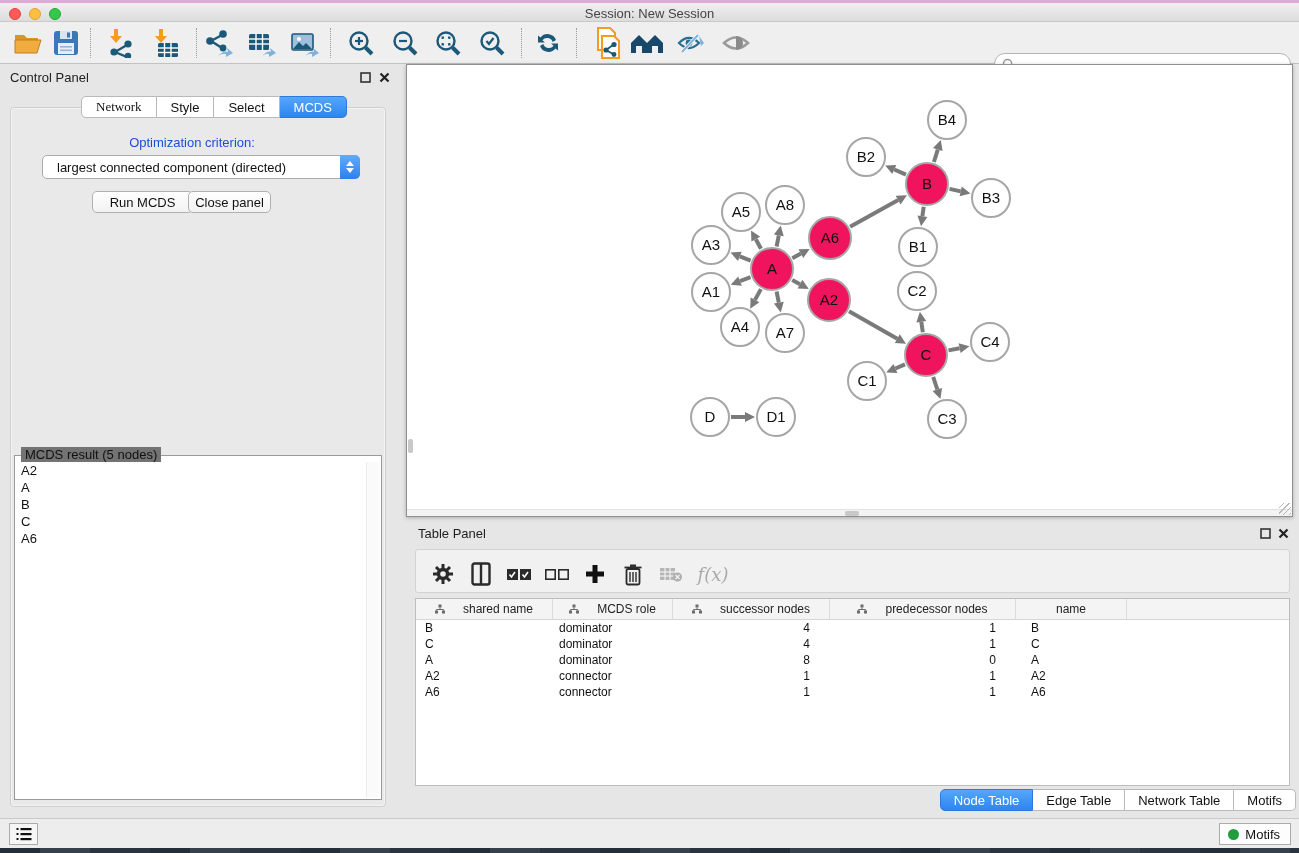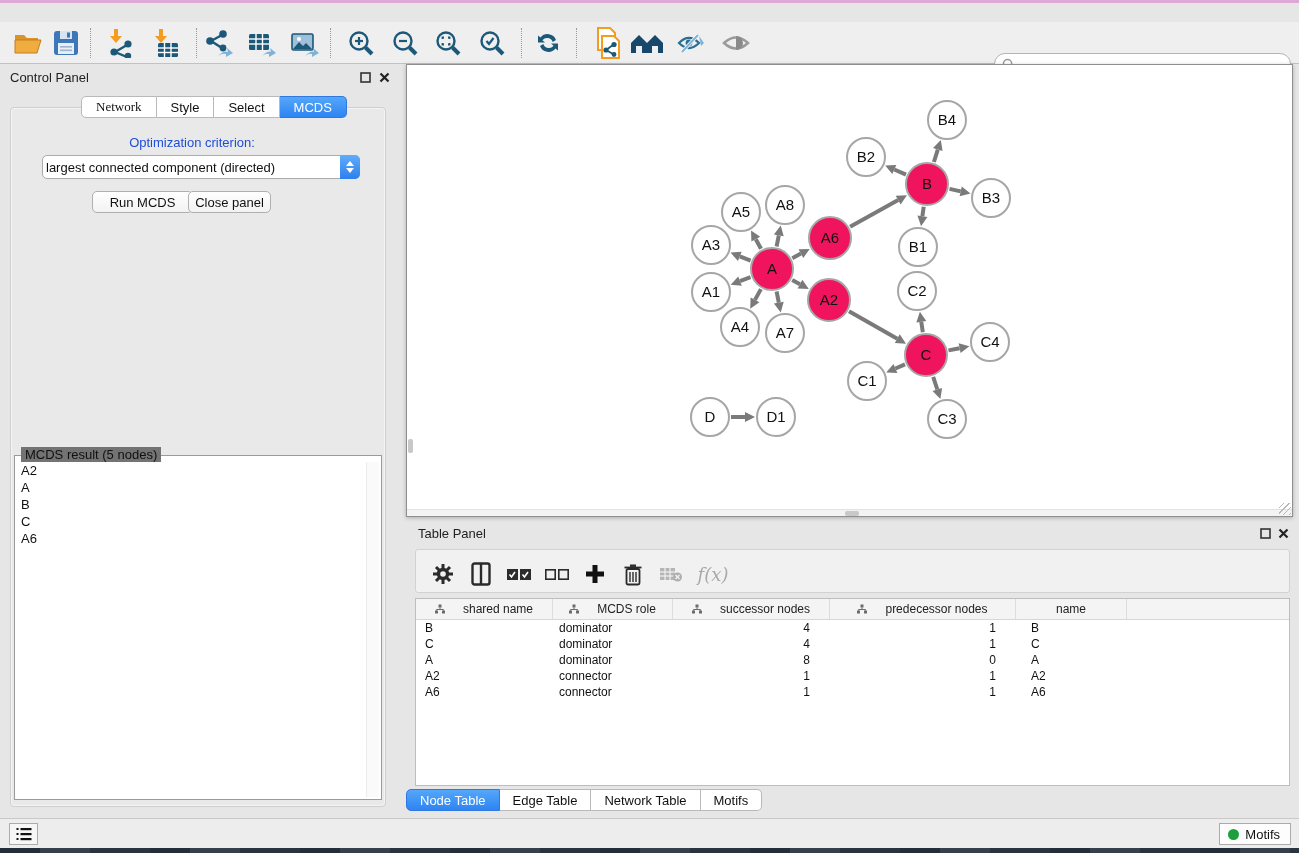--- a/index.html
+++ b/index.html
@@ -32,21 +32,21 @@
   .control-panel { position:absolute; left:4px; top:66px; width:388px; height:744px; }
   .cp-header { position:absolute; left:6px; top:4px; }
   .cp-content { position:absolute; left:6px; top:41px; width:376px; height:700px; background:#E9E9E9; border:1px solid #CFCFCF; border-radius:4px; box-shadow:0 0 0 1px #F4F4F4 inset; }
   .seg-tabs { position:absolute; left:77px; top:30px; height:22px; display:flex; z-index:3; }
   .seg-tab { height:22px; padding:0 14px; background:#fff; border:1px solid #B9B9B9; border-left:none; font-size:13px; color:#111; display:flex; align-items:center; cursor:pointer; }
   .seg-tab:first-child { border-left:1px solid #B9B9B9; border-radius:5px 0 0 5px;font-family:Liberation Serif, serif; }
   .seg-tab:last-child { border-radius:0 5px 5px 0; }
   .seg-tab.active { background:linear-gradient(#55A7F9,#2E84F2); border-color:#2E78DF; color:#fff; }
   .opt-label { position:absolute; left:0; width:376px; top:69px; text-align:center; font-size:13px; color:#1d4ed8; }
   .dropdown { position:absolute; left:38px; top:89px; width:318px; height:24px; background:#fff; border:1px solid #ABABAB; border-radius:5px; display:flex; align-items:center; cursor:pointer; }
-  .dropdown .dd-text { flex:1; font-size:13px; color:#111; padding-left:3px; white-space:nowrap; overflow:hidden; }
+  .dropdown .dd-text { flex:1; font-size:13px; color:#111; padding-left:14px; white-space:nowrap; overflow:hidden; }
   .dd-stepper { width:20px; height:24px; margin-right:-1px; border-radius:0 5px 5px 0; background:linear-gradient(#5FADFA,#2E7FEE); display:flex; flex-direction:column; align-items:center; justify-content:center; gap:2px; }
   .dd-stepper .up { width:0; height:0; border-left:4px solid transparent; border-right:4px solid transparent; border-bottom:5px solid #fff; }
   .dd-stepper .down { width:0; height:0; border-left:4px solid transparent; border-right:4px solid transparent; border-top:5px solid #fff; }
   .mac-btn { position:absolute; top:125px; height:22px; background:linear-gradient(#FFFFFF,#F2F2F2); border:1px solid #B0B0B0; border-radius:5px; font-size:13px; color:#111; display:flex; align-items:center; justify-content:center; cursor:pointer; font-family:"Liberation Sans",sans-serif; }
   .groupbox { position:absolute; left:10px; top:389px; width:368px; height:345px; border:1px solid #9A9A9A; background:#fff; }
   .groupbox .legend { position:absolute; left:6px; top:-9px; background:#737373; padding:0 4px; font-size:13px; color:#111; }
   .mcds-list { position:absolute; left:2px; top:6px; right:16px; bottom:2px; overflow:hidden; }
   .mcds-item { font-size:13px; color:#111; padding:1px 0 1px 4px; line-height:15px; }
   .mcds-scroll { position:absolute; right:2px; top:6px; bottom:2px; width:13px; background:#FAFAFA; border-left:1px solid #ECECEC; }
 
@@ -72,21 +72,21 @@
   .thead { display:flex; height:21px; background:#F4F4F4; border-bottom:1px solid #D7D7D7; }
   .th { display:flex; align-items:center; justify-content:center; gap:18px; font-size:12px; color:#222; border-right:1px solid #DCDCDC; }
   .trow { display:flex; height:16px; align-items:center; }
   .tcell { font-size:12px; color:#111; white-space:nowrap; }
   .c0 { width:137px; padding-left:9px; }
   .c1 { width:120px; padding-left:6px; }
   .c2 { width:157px; text-align:right; padding-right:20px; }
   .c3 { width:186px; text-align:right; padding-right:20px; }
   .c4 { width:111px; padding-left:15px; }
   .th.c0,.th.c1,.th.c2,.th.c3,.th.c4 { padding:0; justify-content:center; text-align:center; }
-  .tp-tabs { position:absolute; left:0; top:268px; width:100%; display:flex; justify-content:flex-start; }
+  .tp-tabs { position:absolute; left:0; top:268px; width:100%; display:flex; justify-content:flex-end; }
   .tp-tab { height:22px; padding:0 13px; background:#fff; border:1px solid #B9B9B9; border-left:none; font-size:13px; color:#111; display:flex; align-items:center; cursor:pointer; }
   .tp-tab:first-child { border-left:1px solid #B9B9B9; border-radius:5px 0 0 5px; }
   .tp-tab:last-child { border-radius:0 5px 5px 0; }
   .tp-tab.active { background:linear-gradient(#55A7F9,#2E84F2); border-color:#2E78DF; color:#fff; }
 
   
   .statusbar { position:absolute; left:0; top:818px; width:100%; height:30px; background:#EDEDED; border-top:1px solid #C9C9C9; }
   .status-list-btn { position:absolute; left:9px; top:4px; width:29px; height:22px; background:#F6F6F6; border:1px solid #ABABAB; display:flex; align-items:center; justify-content:center; cursor:pointer; }
   .memory-btn { position:absolute; right:8px; top:4px; height:22px; padding:0 10px 0 8px; background:#FDFDFD; border:1px solid #ABABAB; display:flex; align-items:center; gap:6px; font-size:13px; color:#111; cursor:pointer; }
   .mem-dot { width:11px; height:11px; border-radius:50%; background:#1E9E3E; }
@@ -95,20 +95,26 @@
 
   svg { display:block; }
 </style>
 </head>
 <body>
 
 <div class="screen">
 
   <div class="desktop-strip-top"></div>
 
+  <div class="titlebar">
+    <span class="tlight tl-red"></span>
+    <span class="tlight tl-yellow"></span>
+    <span class="tlight tl-green"></span>
+    <div class="title">Session: New Session</div>
+  </div>
 
   <div class="toolbar">
     <div class="tb-icon" style="left:11px">
       <svg width="30" height="26" viewBox="0 0 30 26">
           <path d="M2 5 h9 l3 3 h11 v4 h-23 z" fill="#D9942B"></path>
           <path d="M2 10 h26 l-4 13 h-22 z" fill="#F0AC3F" stroke="#C37F1F"></path>
         </svg>
     </div>
     <div class="tb-icon" style="left:49px">
       <svg width="26" height="26" viewBox="0 0 26 26">

